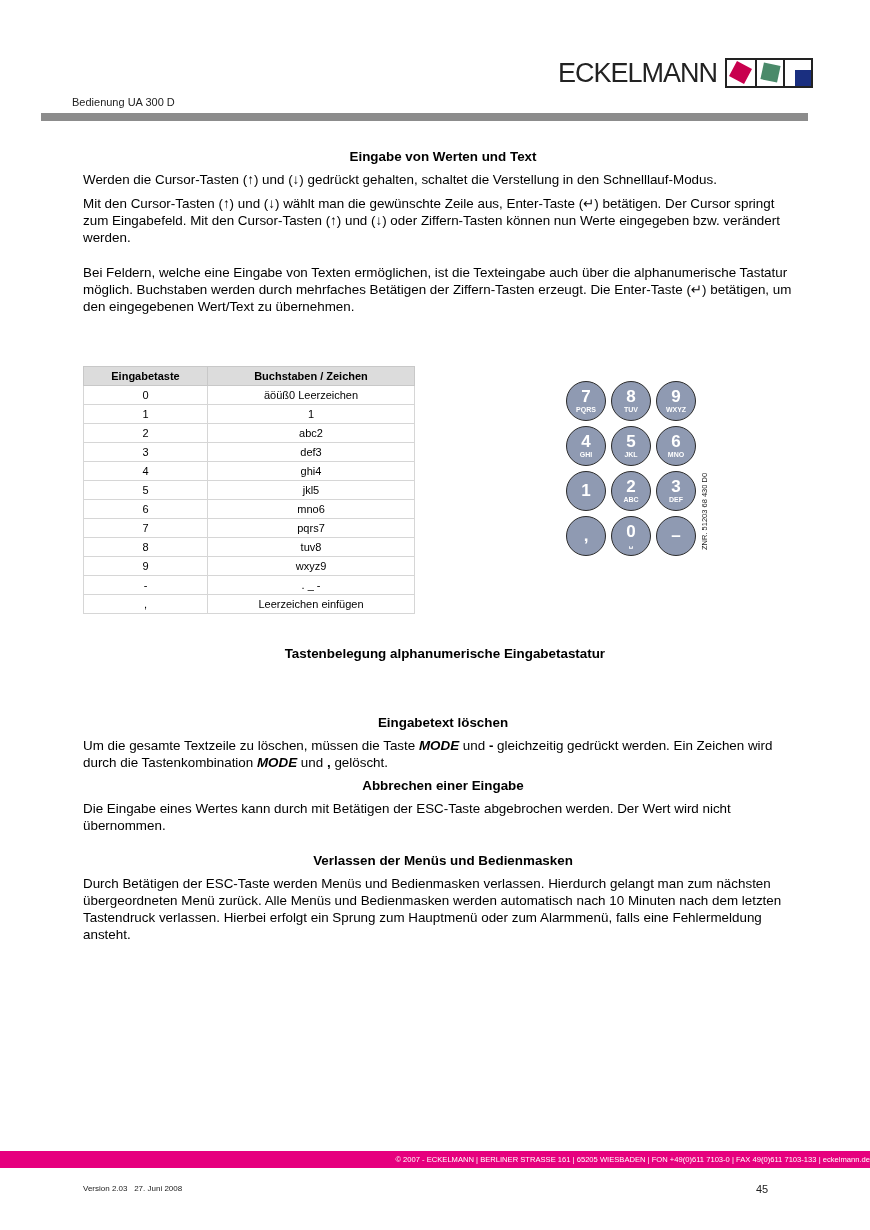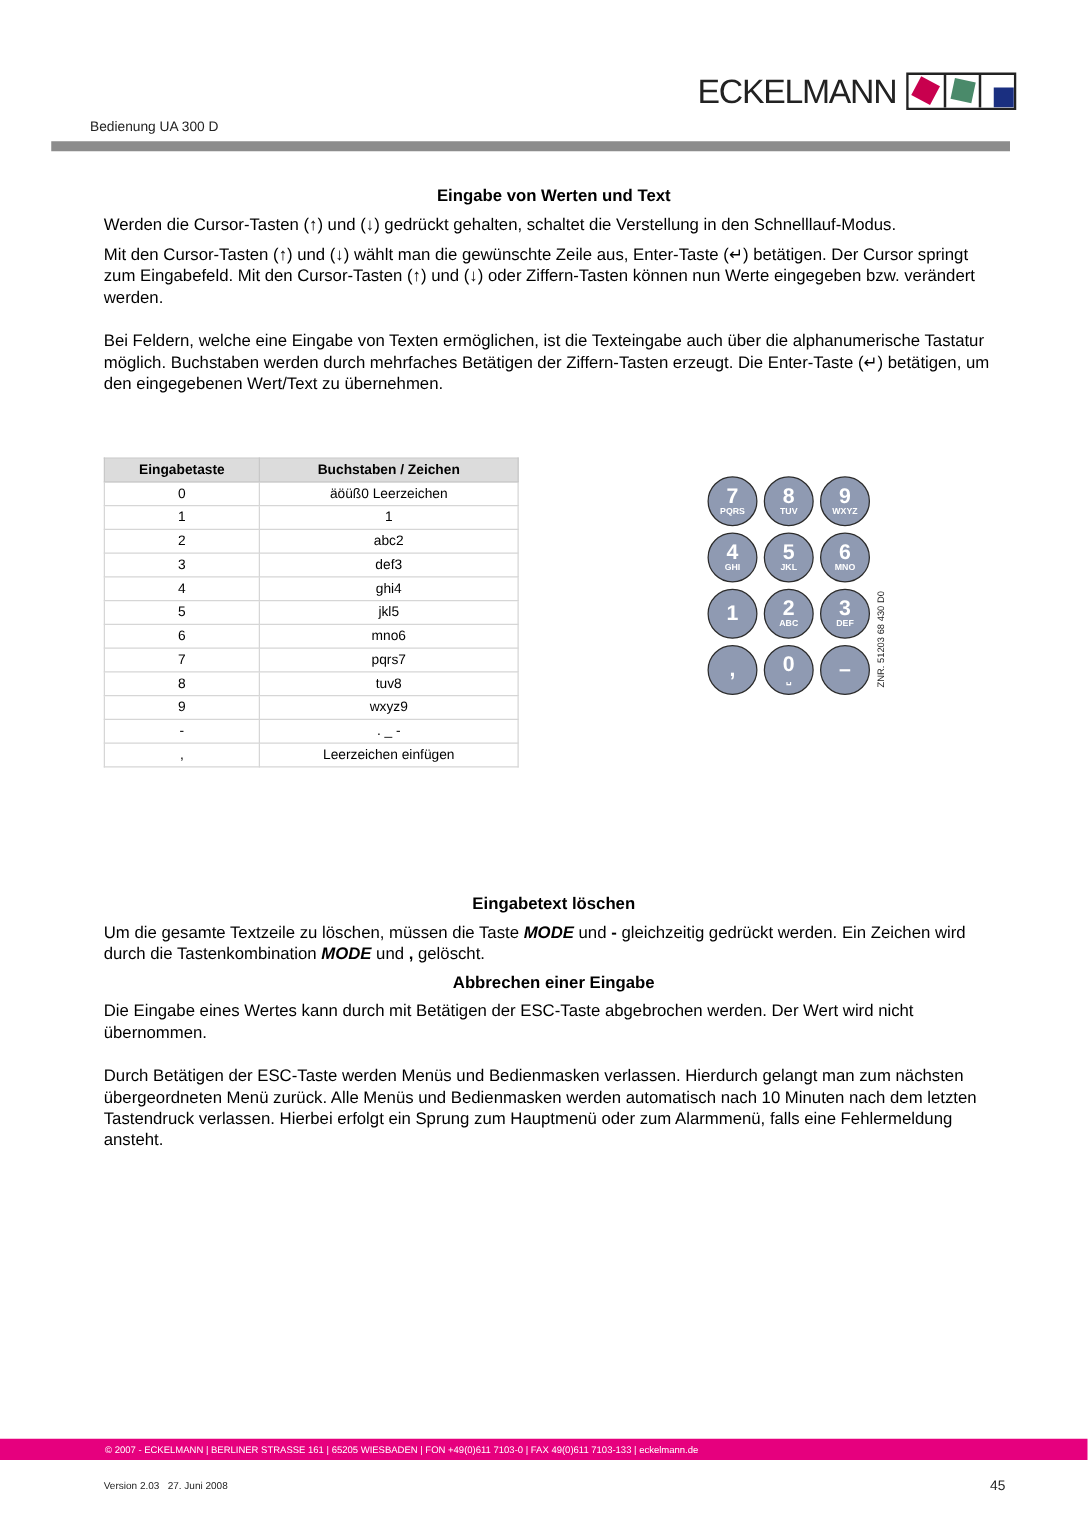--- a/index.html
+++ b/index.html
@@ -32,23 +32,23 @@
   .keytable th { background: #dcdcdc; font-weight: bold; height: 19px; border: 1px solid #c8c8c8; text-align: center; }
   .keytable td { height: 19px; border: 1px solid #d6d6d6; text-align: center; }
   .keytable .c1 { width: 124px; }
 
   .keypad { position: absolute; left: 566px; top: 381px; width: 136px; height: 170px; }
   .key { position: absolute; width: 40px; height: 40px; border-radius: 50%; background: #8f9ab2; border: 1.6px solid #2b2b2b; color: #fff; display: flex; flex-direction: column; align-items: center; justify-content: center; font-weight: bold; }
   .key .num { font-size: 17px; line-height: 16px; }
   .key .sub { font-size: 7px; line-height: 8px; margin-top: 1px; }
   .znr { position: absolute; left: 700px; top: 550px; transform-origin: left top; transform: rotate(-90deg); font-size: 7.5px; color: #222; white-space: nowrap; }
 
-  .footer-bar { position: absolute; left: 0; top: 1151px; width: 870px; height: 17px; background: #e6007e; color: #fff; font-size: 7.6px; line-height: 17px; padding-left: 84px; }
+  .footer-bar { position: absolute; left: 0; top: 1151px; width: 870px; height: 17px; background: #e6007e; color: #fff; font-size: 7.6px; line-height: 17px; padding-left: 84px; text-align: right; }
   .footer-version { position: absolute; left: 83px; top: 1184px; font-size: 8px; color: #222; }
-  .footer-page { position: absolute; left: 792px; top: 1183px; font-size: 11px; color: #222; }
+  .footer-page { position: absolute; left: 756px; top: 1183px; font-size: 11px; color: #222; }
   b.bi { font-weight: bold; font-style: italic; }
 </style>
 </head>
 <body>
 
 <div class="logo">
   <span class="logo-text">ECKELMANN</span>
   <div class="logo-boxes">
     <div class="logo-box">
         <div class="logo-sq sq1"></div>
@@ -179,31 +179,33 @@
       <span class="num">0</span>
       <span class="sub">␣</span>
     </div>
   <div class="key" style="left:90px;top:135px">
       <span class="num">–</span>
     </div>
 </div>
 <div class="znr">ZNR. 51203 68 430 D0</div>
 
 <div class="sec-3">
+  <h3 style="white-space:pre"> Tastenbelegung alphanumerische Eingabetastatur</h3>
 </div>
 
 <div class="sec-4">
   <h3>Eingabetext löschen</h3>
   <p><span>Um die gesamte Textzeile zu löschen, müssen die Taste </span><b class="bi">MODE</b><span> und </span><b>-</b><span> gleichzeitig gedrückt werden. Ein Zeichen wird durch die Tastenkombination </span><b class="bi">MODE</b><span> und </span><b>,</b><span> gelöscht.</span></p>
 </div>
 
 <div class="sec-5">
   <h3>Abbrechen einer Eingabe</h3>
   <p>Die Eingabe eines Wertes kann durch mit Betätigen der ESC-Taste abgebrochen werden. Der Wert wird nicht übernommen.</p>
 </div>
 
 <div class="sec-6">
+  <h3>Verlassen der Menüs und Bedienmasken</h3>
   <p>Durch Betätigen der ESC-Taste werden Menüs und Bedienmasken verlassen. Hierdurch gelangt man zum nächsten übergeordneten Menü zurück. Alle Menüs und Bedienmasken werden automatisch nach 10 Minuten nach dem letzten Tastendruck verlassen. Hierbei erfolgt ein Sprung zum Hauptmenü oder zum Alarmmenü, falls eine Fehlermeldung ansteht.</p>
 </div>
 
 <div class="footer-bar">© 2007 - ECKELMANN | BERLINER STRASSE 161 | 65205 WIESBADEN | FON +49(0)611 7103-0 | FAX 49(0)611 7103-133 | eckelmann.de</div>
 <div class="footer-version" style="white-space:pre">Version 2.03   27. Juni 2008</div>
 <div class="footer-page">45</div>
 
 </body></html>

